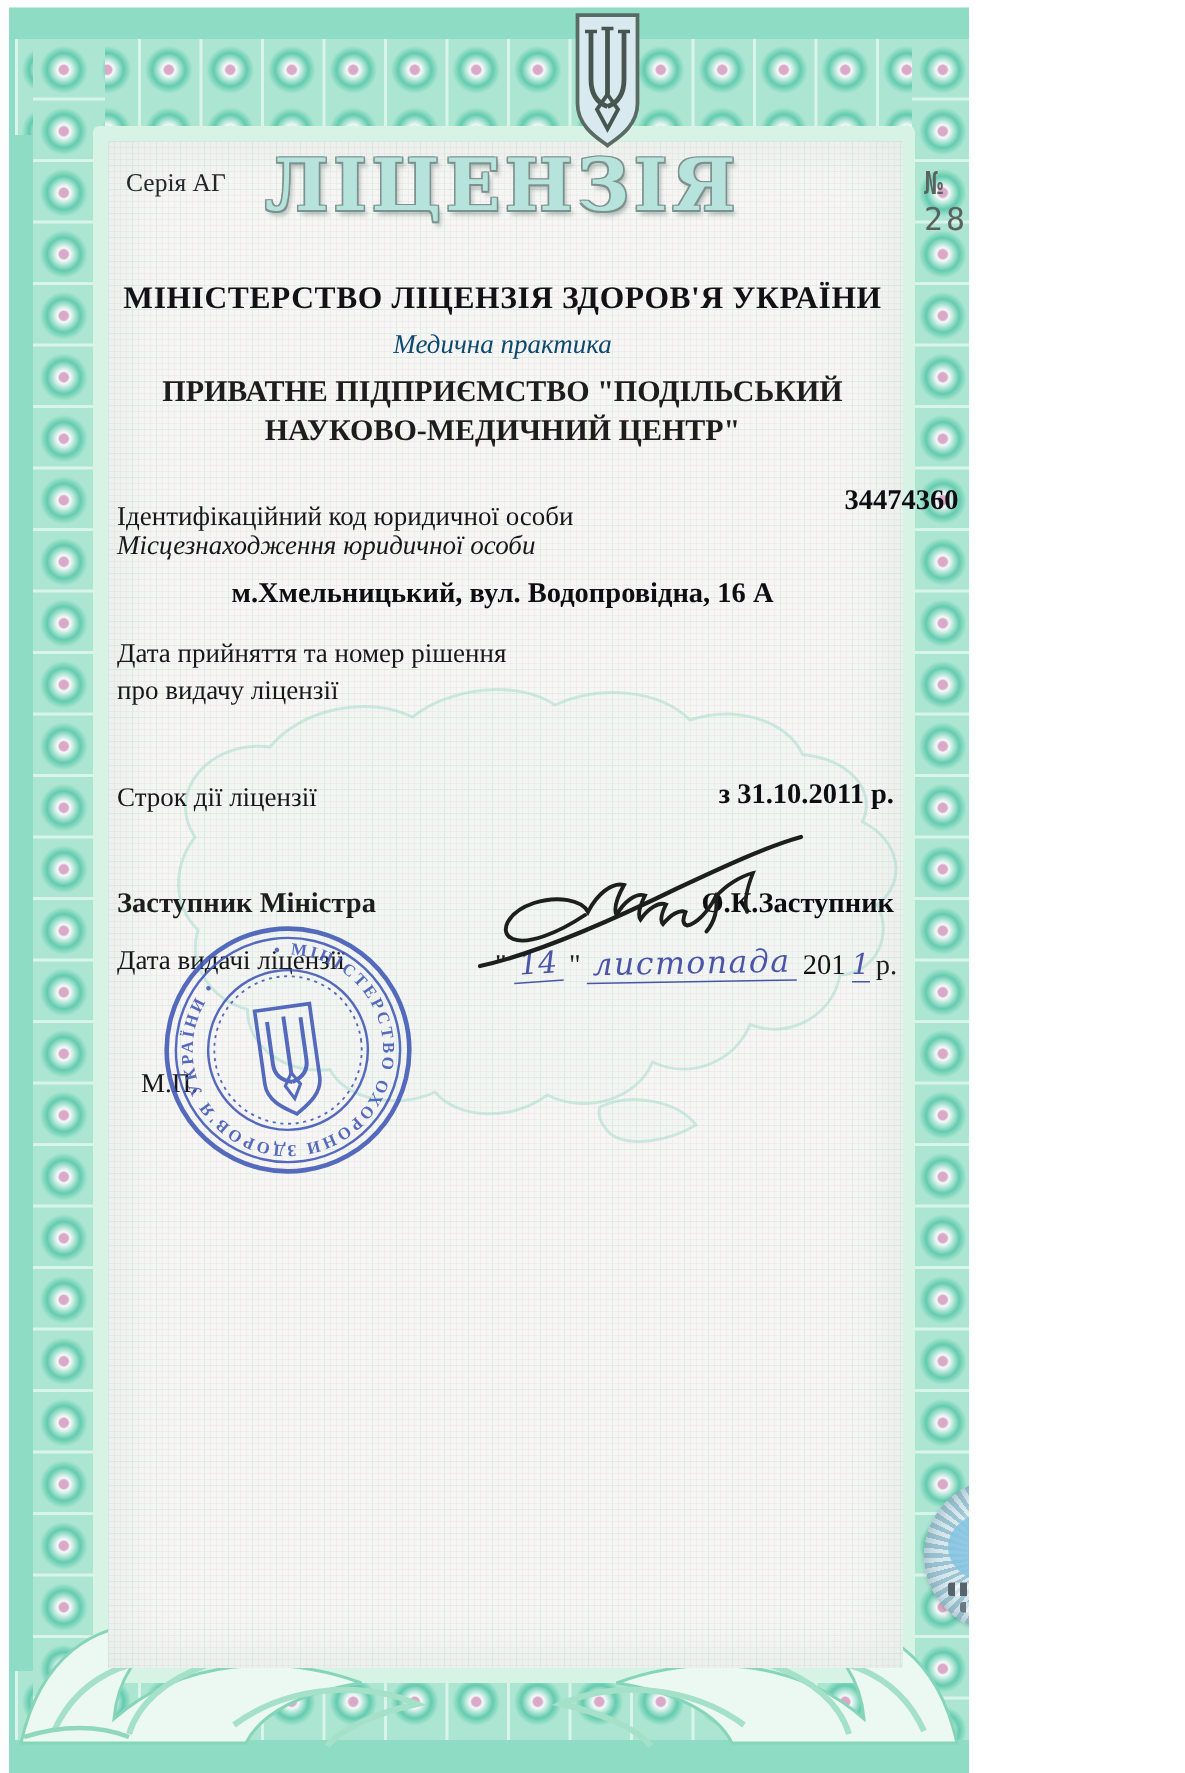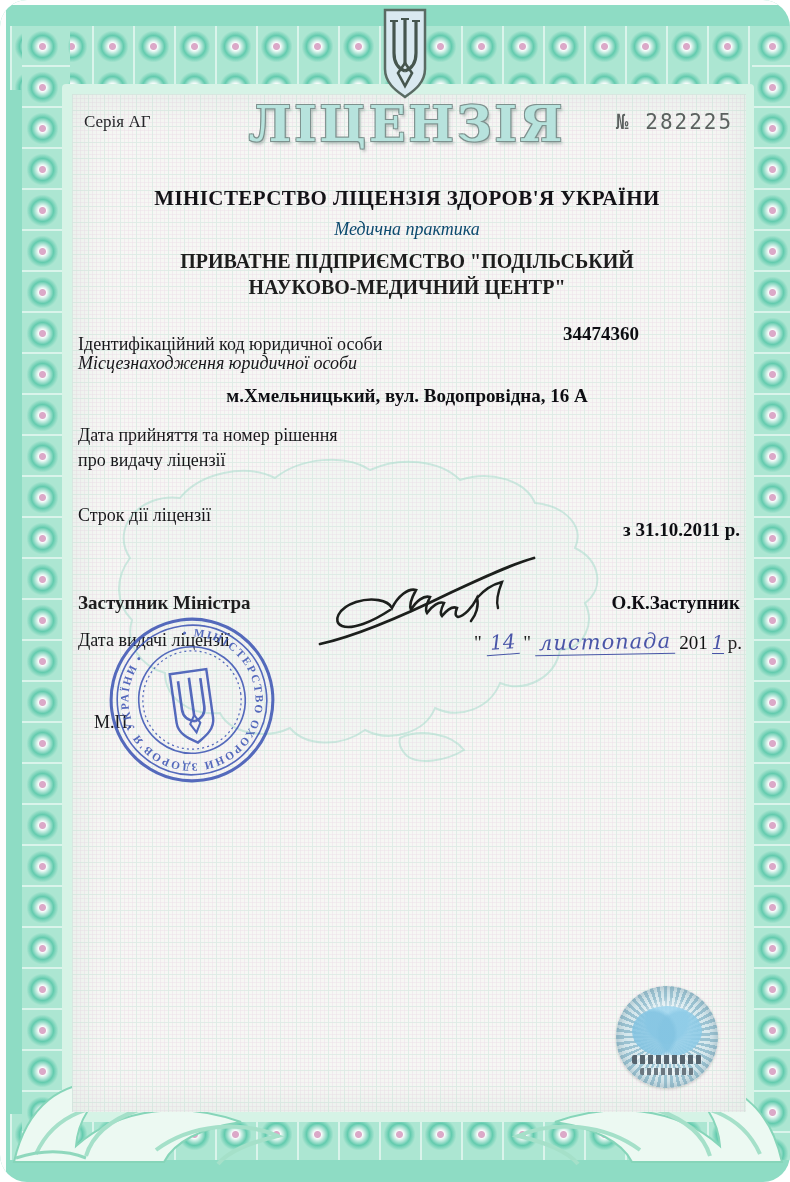--- a/index.html
+++ b/index.html
@@ -1,19 +1,19 @@
 <!DOCTYPE html>
 <html><head>
 <meta charset="utf-8">
 <style>
   html,body{margin:0;padding:0;background:#ffffff;}
   #page{
-    position:relative;width:790px;height:1182px;overflow:hidden;
+    position:relative;width:646px;height:1182px;overflow:hidden;
     background:#8edcc4;
-    font-family:"Liberation Serif",serif;color:#1d1d1d;border-radius:27px;
+    font-family:"Liberation Serif",serif;color:#1d1d1d;
   }
   .edge-sliver{position:absolute;left:0;top:0;width:6px;height:100%;background:#fdfdfd;z-index:6;}
   .edge-top{position:absolute;left:0;top:0;width:100%;height:5px;background:#fdfdfd;z-index:6;}
 
   
   .band{
     position:absolute;
     background-color:#ace6d2;
     background-image:
       radial-gradient(circle at 50% 50%, #dba9c8 0 3px, rgba(0,0,0,0) 4px),
@@ -66,21 +66,21 @@
   #activity{top:219px;font-size:18px;font-style:italic;color:#0c4a6e;}
   #licensee1{top:250px;font-size:20px;font-weight:bold;}
   #licensee2{top:276px;font-size:20px;font-weight:bold;}
   #idcode-label{left:78px;top:334px;}
   #idcode-value{left:563px;top:323px;}
   #location-label{left:78px;top:353px;font-style:italic;}
   #address{top:385px;font-size:19px;font-weight:bold;}
   #decision1{left:78px;top:425px;}
   #decision2{left:78px;top:450px;}
   #decision-value{right:50px;top:447px;white-space:pre;}
-  #validity-label{left:78px;top:505px;}
+  #validity-label{left:78px;top:521px;}
   #validity-value{right:50px;top:519px;}
   #signer-title{left:78px;top:592px;font-weight:bold;font-size:19px;}
   #signer-name{right:50px;top:592px;}
   #issue-label{left:78px;top:630px;}
   #mp-label{left:94px;top:672px;font-size:18px;margin-top:40px;}
 
   #issue-line{right:48px;top:630px;display:flex;align-items:baseline;gap:4px;font-size:19px;}
   .hand{font-family:"DejaVu Serif",serif;font-style:italic;color:#4a55a8;}
   .hand-ul{border-bottom:1.5px solid #4a55a8;padding:0 4px;}
   #issue-day{transform:rotate(-4deg);font-size:20px;}

